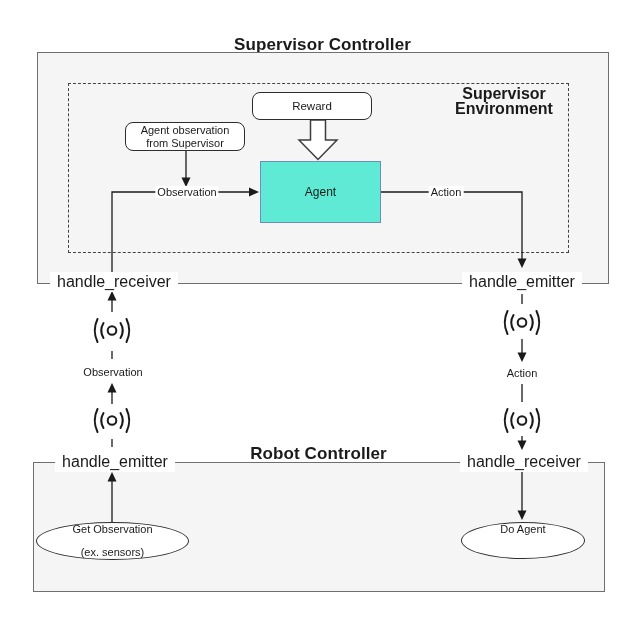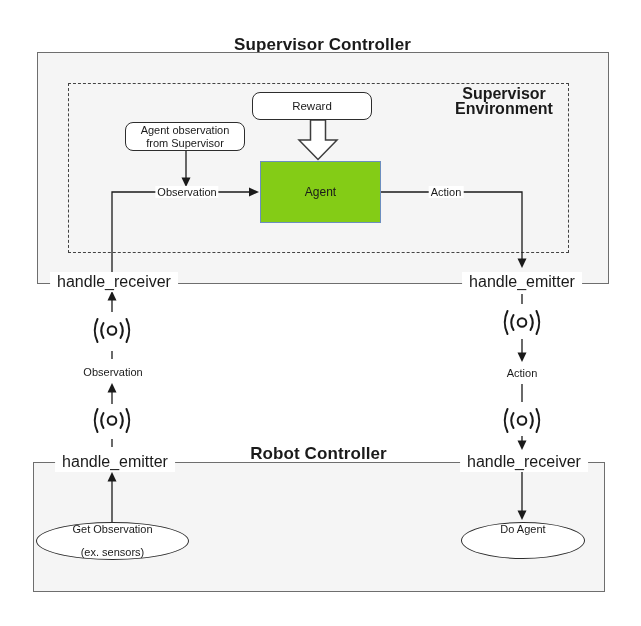--- a/index.html
+++ b/index.html
@@ -20,21 +20,21 @@
   .env-label {
     position:absolute; text-align:center; font-weight:bold; font-size:16px;
     line-height:15px;
   }
   .node {
     position:absolute; background:#ffffff; border:1.4px solid #2d2d2d;
     border-radius:8px; display:flex; flex-direction:column; align-items:center;
     justify-content:center; font-size:11.5px; line-height:13px; text-align:center;
   }
   .agent-node {
-    position:absolute; background:#84cc16; border:1px solid #6c8ebf;
+    position:absolute; background:#5eead4; border:1px solid #6c8ebf;
     display:flex; align-items:center; justify-content:center; font-size:12px;
   }
   .ellipse-node {
     position:absolute; background:#ffffff; border:1.4px solid #2d2d2d;
     border-radius:50%; display:flex; flex-direction:column; align-items:center;
     justify-content:space-between; font-size:11px; line-height:13px; text-align:center;
   }
   .edge-label {
     position:absolute; transform:translate(-50%,-50%); background:#ffffff;
     padding:0 2px; font-size:11px; white-space:nowrap;

